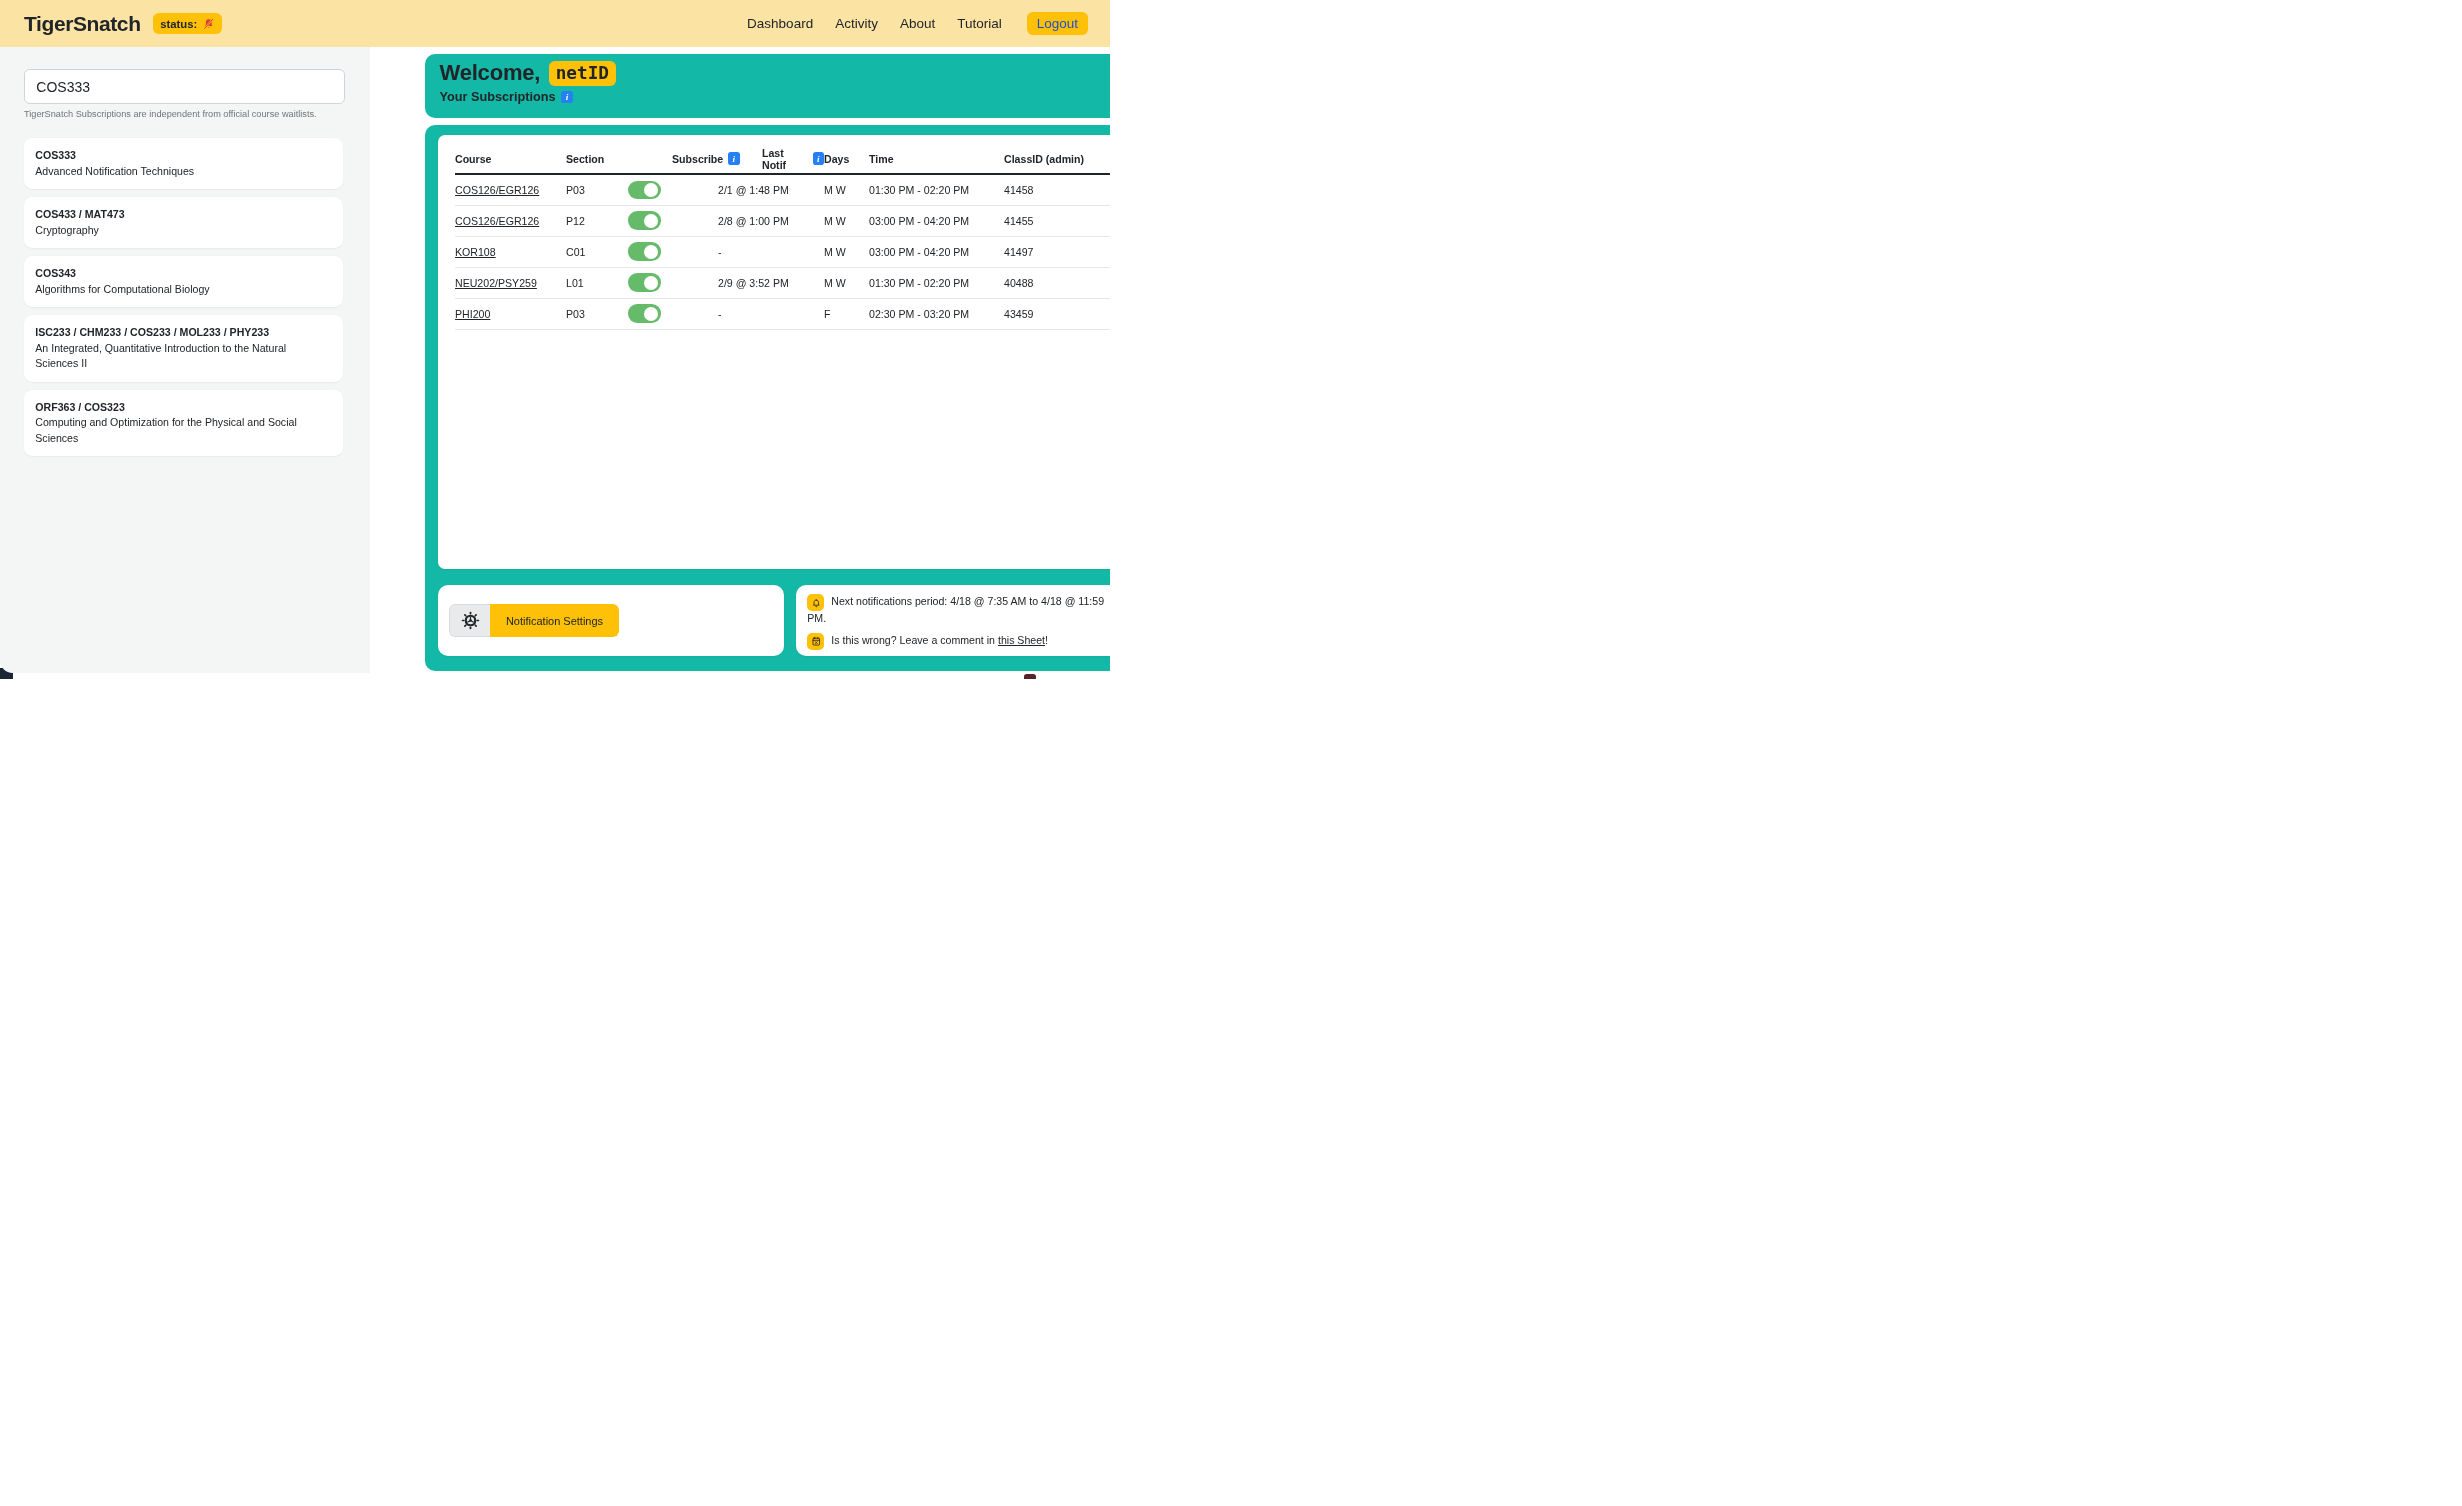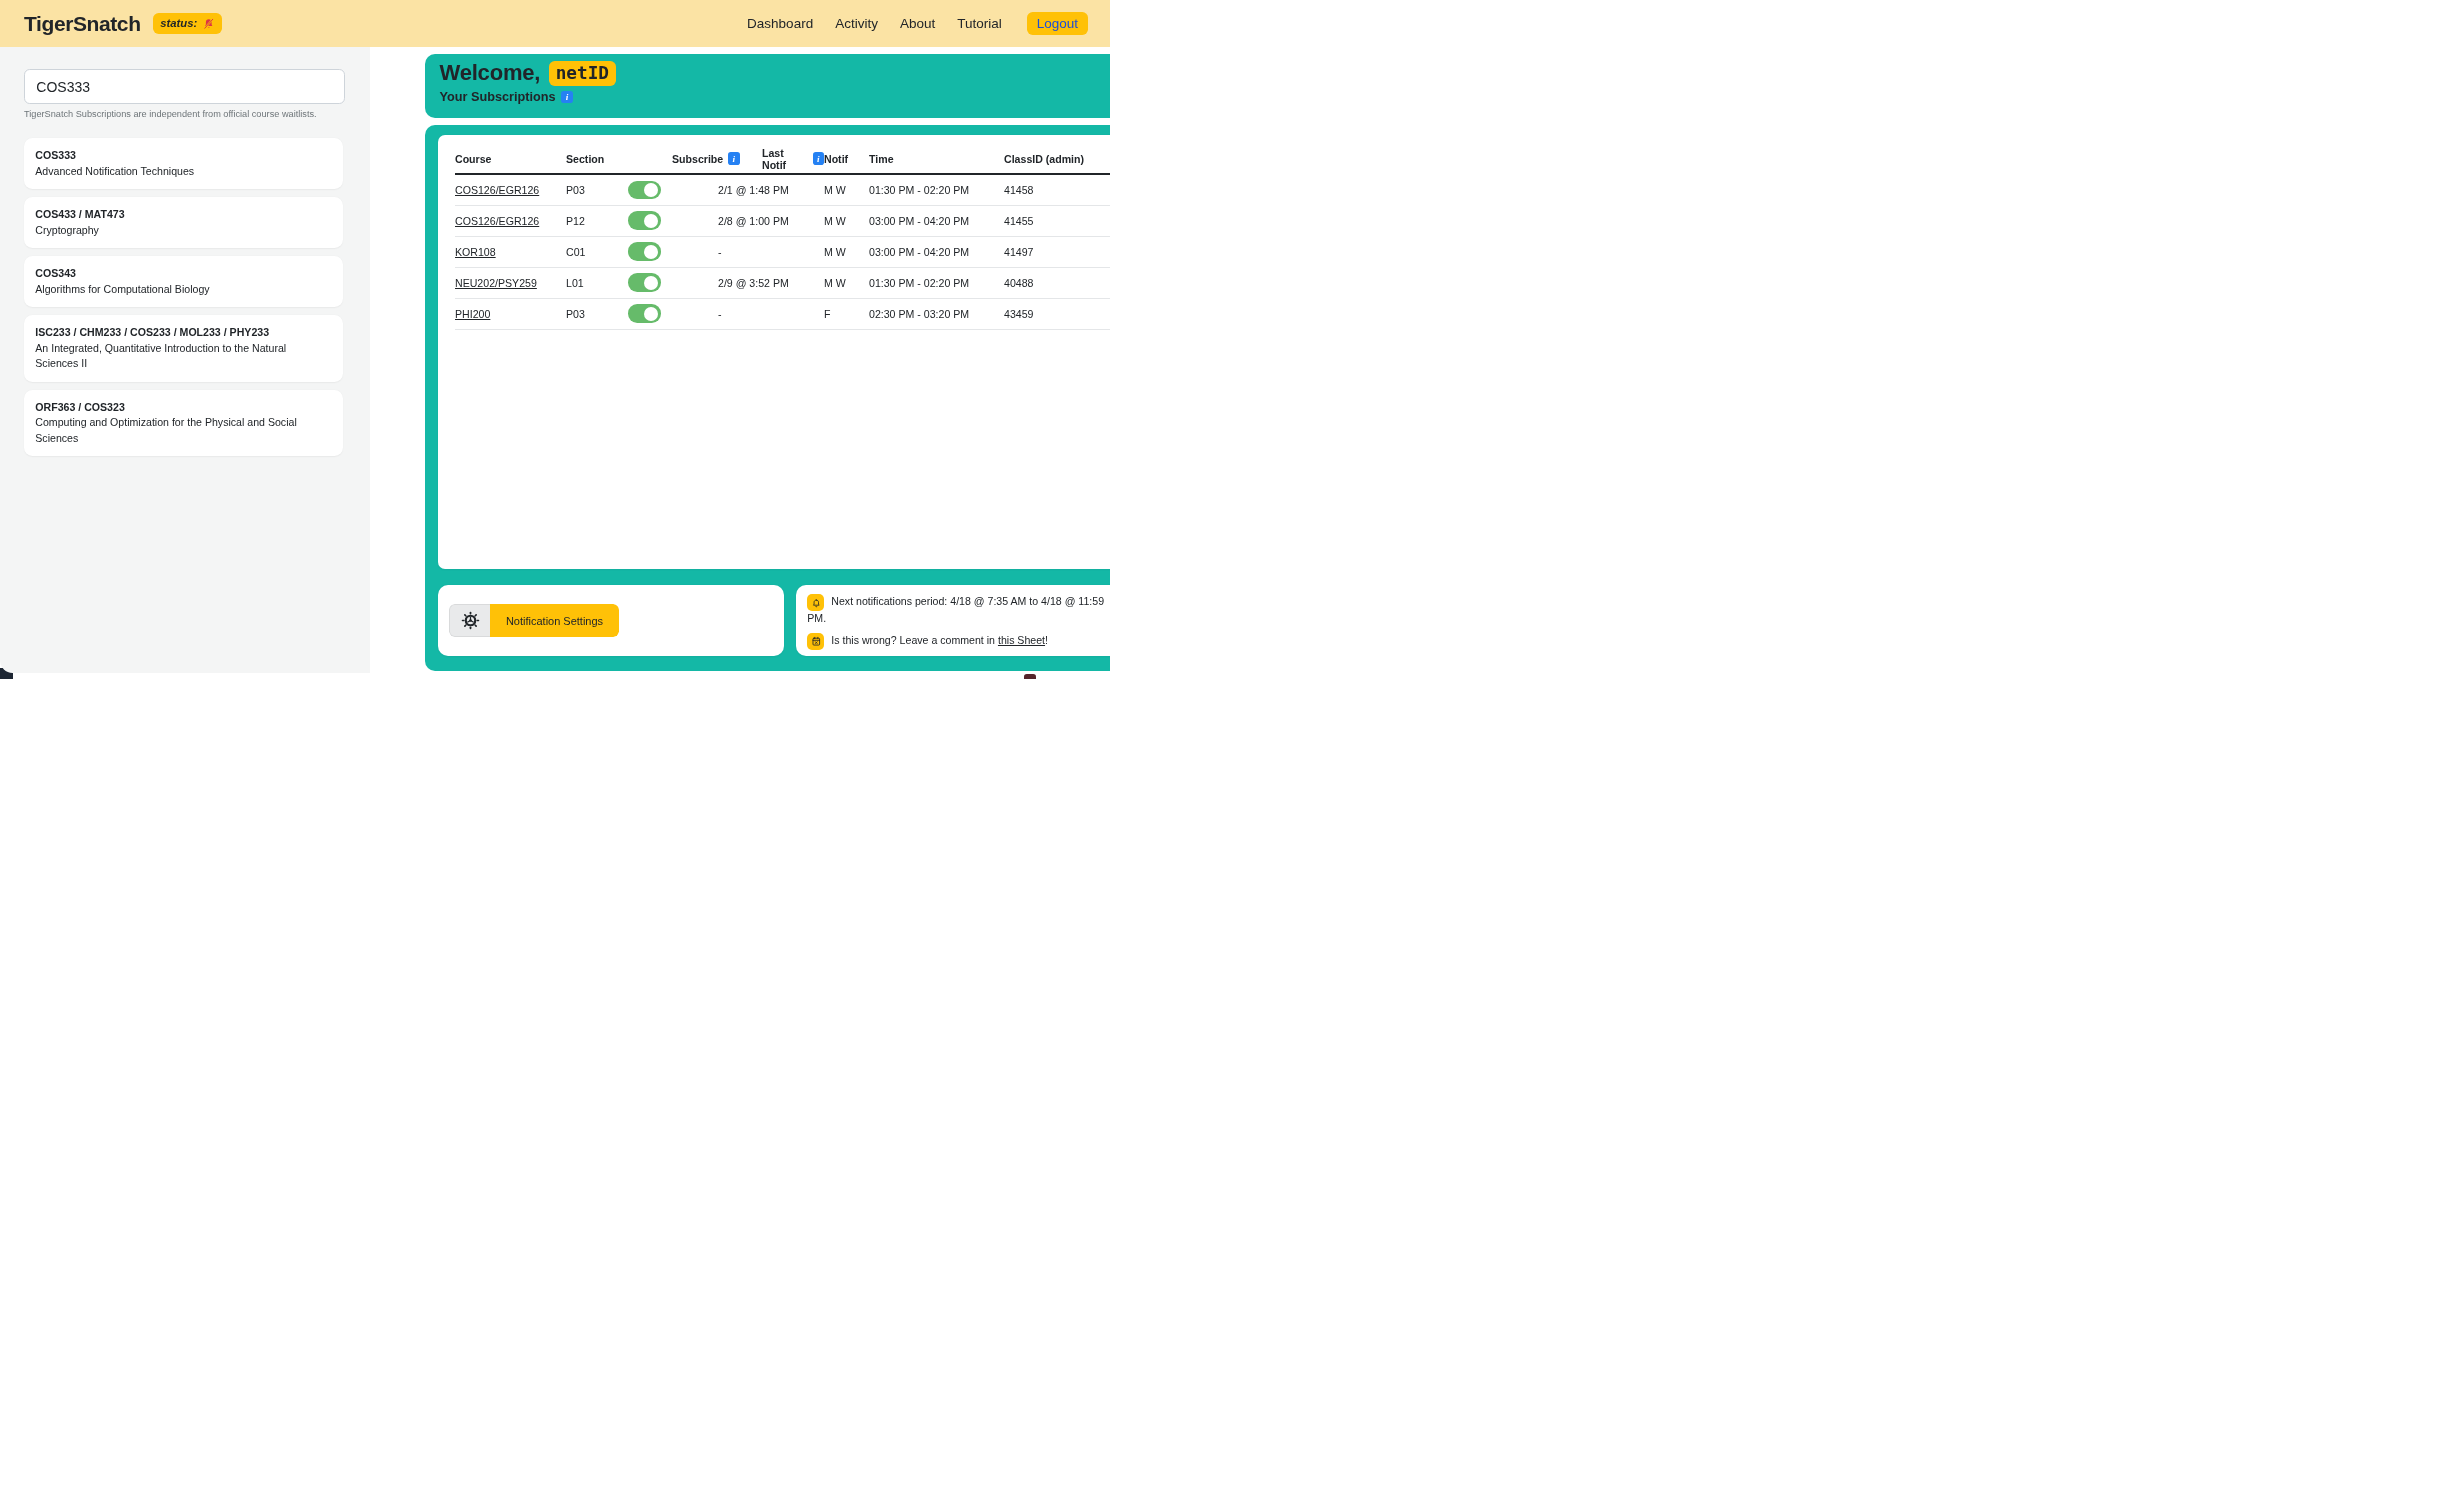--- a/index.html
+++ b/index.html
@@ -13,22 +13,22 @@
   }
   
   .topbar {
     height: 47px; background: #fbe3a4;
     display: flex; align-items: center;
     padding: 0 22px 0 24px;
   }
   .logo { font-size: 21px; font-weight: bold; letter-spacing: -0.4px; }
   .status-badge {
     margin-left: 12.7px; background: #ffc107; border-radius: 5.7px;
-    padding: 3.5px 7px; display: flex; gap: 4.2px;
-    font-size: 11.3px; font-weight: bold; font-style: italic;
+    padding: 3.5px 7px; display: flex; align-items: center; gap: 4.2px;
+    font-size: 11.3px; font-weight: bold;
   }
   .topnav { margin-left: auto; display: flex; align-items: center; gap: 22px; }
   .topnav a { color: #212529; text-decoration: none; font-size: 13.5px; cursor: pointer; }
   .logout-btn {
     margin-left: 25px; background: #ffc107; border: none; border-radius: 5.7px;
     font-family: inherit; font-size: 13.5px; color: #1d4ed8;
     padding: 4.2px 10px; cursor: pointer;
   }
   
   .app { display: flex; height: 626px; gap: 46px; }
@@ -222,21 +222,21 @@
                   <span>Subscribe</span>
                   <span class="info-icon">i</span>
                 </span>
               </th>
               <th>
                 <span class="th-flex">
                   <span>Last Notif</span>
                   <span class="info-icon">i</span>
                 </span>
               </th>
-              <th>Notif</th>
+              <th>Days</th>
               <th>Time</th>
               <th>ClassID (admin)</th>
             </tr>
           </thead>
           <tbody id="table-body">
   <tr>
     <td><a class="course-link">COS126/EGR126</a></td>
     <td>P03</td>
     <td>
       <div class="toggle" style="background: rgb(102, 187, 106);">

